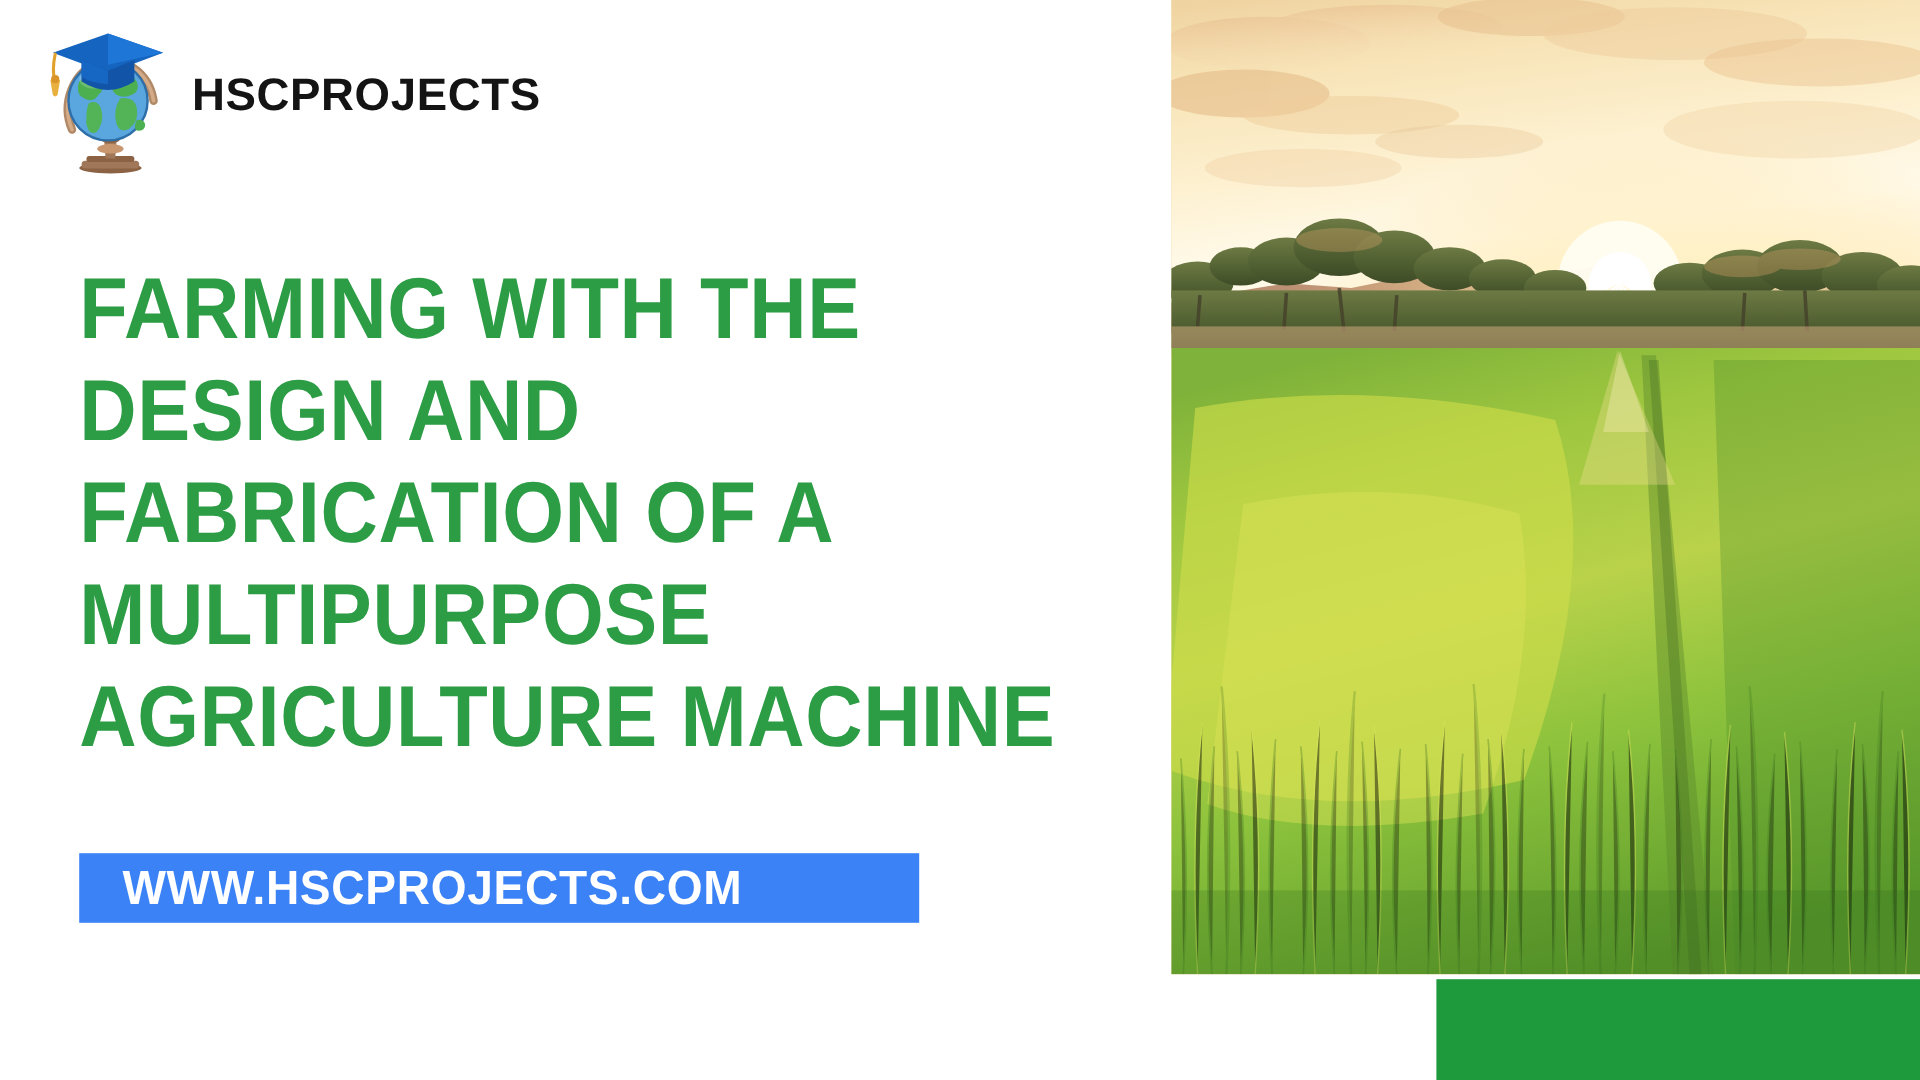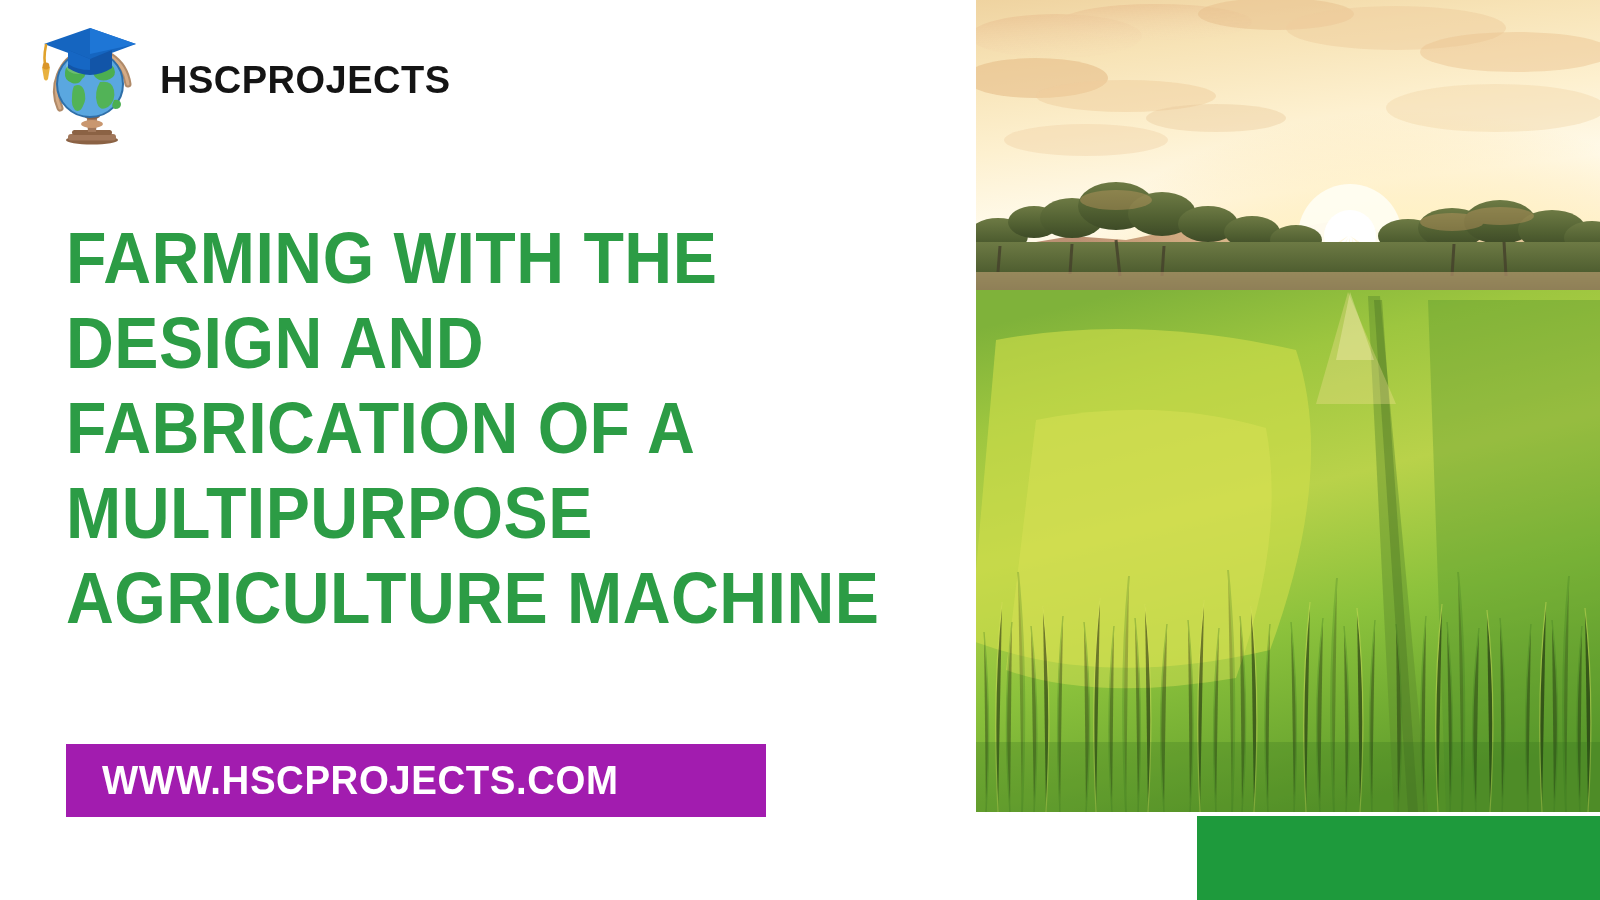--- a/index.html
+++ b/index.html
@@ -80,25 +80,24 @@
     display: block;
     white-space: nowrap;
   }
 
   
   .url-bar {
     position: absolute;
     left: 66px;
     top: 711px;
     width: 700px;
-    height: 73px;
-    background: #a21caf;
+    height: 58px;
+    background: #3b82f6;
     display: flex;
     align-items: center;
-    margin-top: 33px;
   }
   .url-text {
     color: #ffffff;
     font-family: "Liberation Sans Narrow", "Liberation Sans", sans-serif;
     font-weight: bold;
     font-size: 40px;
     letter-spacing: 0.6px;
     margin-left: 36px;
     white-space: nowrap;
     transform: scaleX(0.96);

